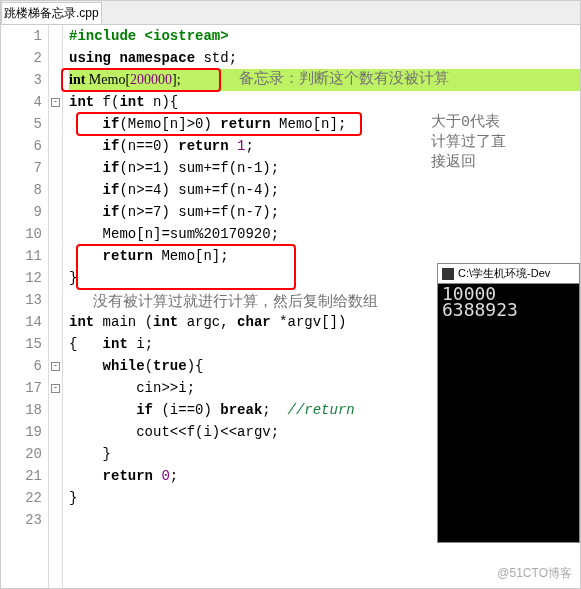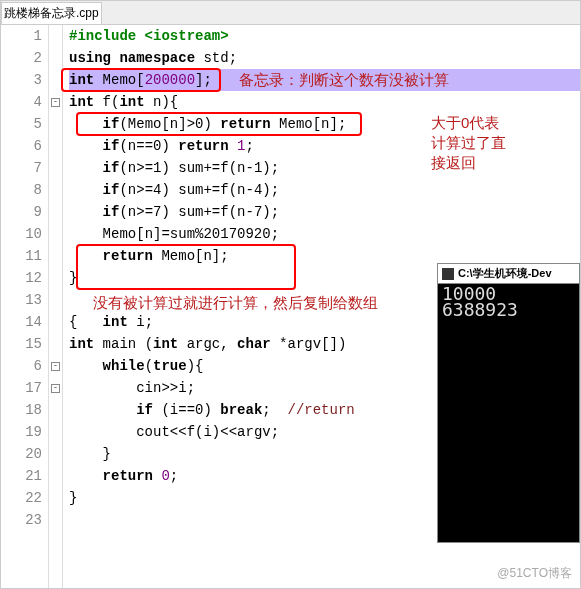--- a/index.html
+++ b/index.html
@@ -70,36 +70,36 @@
       color: #555;
     }
     .code-lines {
       flex: 1;
       background: #fff;
       line-height: 22px;
       padding-left: 6px;
       position: relative;
     }
     .line { white-space: pre; height: 22px; }
-    .line.highlight { background: #c4b5fd; }
+    .line.highlight { background: #bef264; font-family: Liberation Serif, serif; }
     .kw { color: #000; font-weight: bold; }
     .pp { color: #008000; font-weight: bold; }
     .type { color: #000; font-weight: bold; }
     .num { color: #800080; }
-    .cm { color: #7f1d1d; }
+    .cm { color: #15803d; font-style: italic; }
     .red-box {
       position: absolute;
       border: 2px solid #ff0000;
       border-radius: 4px;
       pointer-events: none;
     }
     .annotation {
       position: absolute;
-      color: #b91c1c;
-      font-family: Liberation Sans, sans-serif;
+      color: #737373;
+      font-family: Liberation Mono, monospace;
       font-size: 15px;
       line-height: 20px;
       pointer-events: none;
       white-space: nowrap;
     }
     .console-window {
       position: absolute;
       top: 262px;
       right: 0;
       width: 143px;
@@ -110,21 +110,20 @@
     .console-title {
       background: #fff;
       color: #000;
       font-size: 11px;
       font-family: "Microsoft YaHei", sans-serif;
       padding: 2px 4px;
       height: 20px;
       border-bottom: 1px solid #888;
       display: flex;
       align-items: center;
-      font-weight: bold;
     }
     .console-icon {
       width: 12px;
       height: 12px;
       background: #333;
       margin-right: 4px;
       display: inline-block;
     }
     .console-body {
       color: #ddd;
@@ -187,22 +186,22 @@
       <div class="line"><span class="type">int</span><span> f</span>(<span class="type">int</span><span> n</span>){</div>
       <div class="line">    <span class="kw">if</span>(<span>Memo</span>[<span>n</span>]<span>&gt;0</span>)<span class="kw"> return</span><span> Memo</span>[<span>n</span>];</div>
       <div class="line">    <span class="kw">if</span>(<span>n</span><span>==0</span>)<span class="kw"> return</span><span class="num"> 1</span>;</div>
       <div class="line">    <span class="kw">if</span>(<span>n</span><span>&gt;=1</span>)<span> sum</span><span>+=</span><span>f</span>(<span>n-1</span>);</div>
       <div class="line">    <span class="kw">if</span>(<span>n</span><span>&gt;=4</span>)<span> sum</span><span>+=</span><span>f</span>(<span>n-4</span>);</div>
       <div class="line">    <span class="kw">if</span>(<span>n</span><span>&gt;=7</span>)<span> sum</span><span>+=</span><span>f</span>(<span>n-7</span>);</div>
       <div class="line">    <span>Memo</span>[<span>n</span>]=<span>sum</span><span>%20170920</span>;</div>
       <div class="line">    <span class="kw">return</span><span> Memo</span>[<span>n</span>];</div>
       <div class="line">}</div>
       <div class="line"></div>
+      <div class="line"><span class="type">int</span><span> main </span>(<span class="type">int</span><span> argc</span>,<span class="type"> char</span> *<span>argv</span>[])</div>
       <div class="line">{   <span class="type">int</span><span> i</span>;</div>
-      <div class="line"><span class="type">int</span><span> main </span>(<span class="type">int</span><span> argc</span>,<span class="type"> char</span> *<span>argv</span>[])</div>
       <div class="line">    <span class="kw">while</span>(<span class="kw">true</span>){</div>
       <div class="line">        <span>cin</span>&gt;&gt;<span>i</span>;</div>
       <div class="line">        <span class="kw">if</span> (<span>i</span><span>==0</span>)<span class="kw"> break</span>;  <span class="cm">//return</span></div>
       <div class="line">        <span>cout</span>&lt;&lt;<span>f</span>(<span>i</span>)&lt;&lt;<span>argv</span>;</div>
       <div class="line">    }</div>
       <div class="line">    <span class="kw">return</span><span class="num"> 0</span>;</div>
       <div class="line">}</div>
 
       <div class="red-box" style="top:43px;left:-2px;width:160px;height:24px"></div>
       <div class="red-box" style="top:87px;left:13px;width:286px;height:24px"></div>

